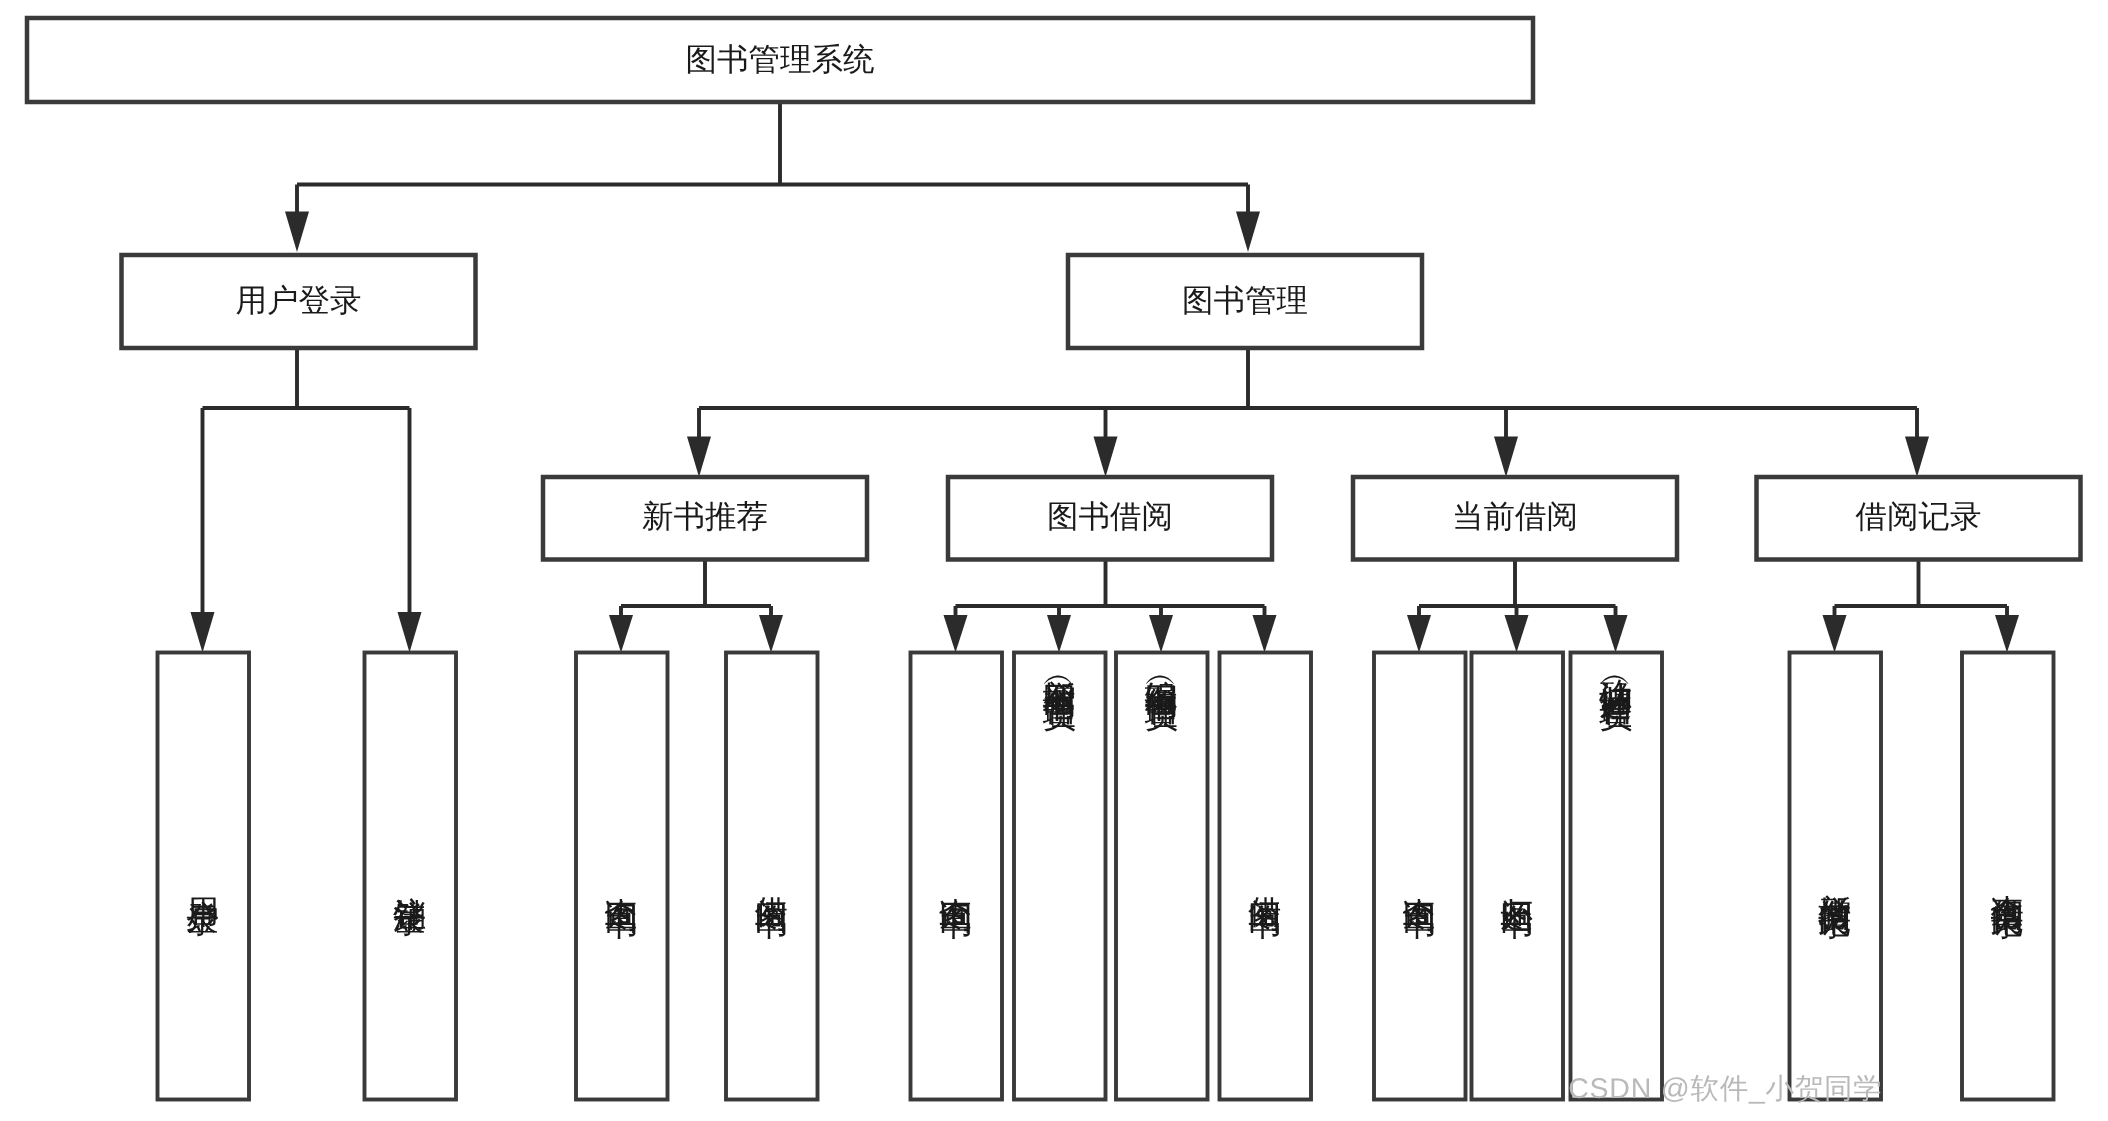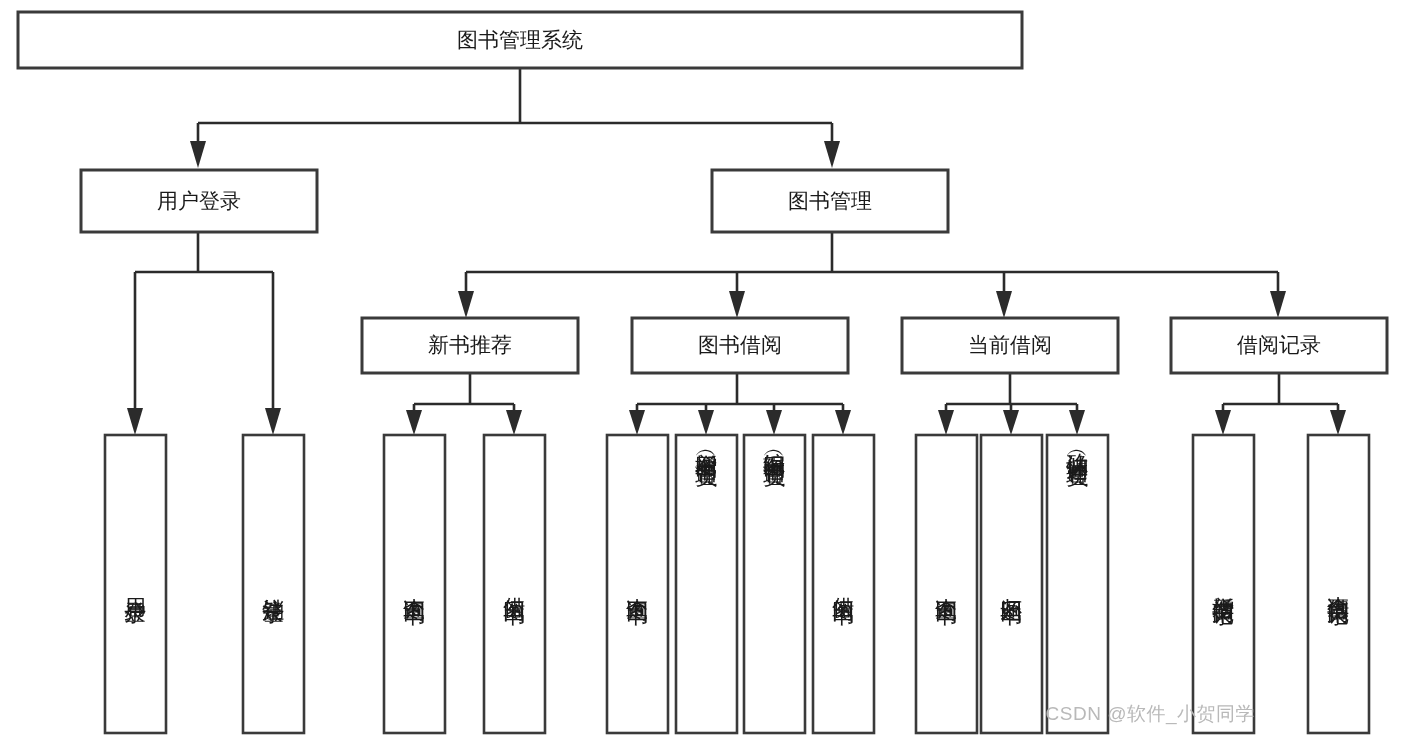--- a/index.html
+++ b/index.html
@@ -72,21 +72,21 @@
     font-family: "Liberation Sans", "DejaVu Sans", sans-serif;
     font-size: 22px;
     line-height: 1.06;
     letter-spacing: 2px;
     color: #1a1a1a;
     white-space: nowrap;
   }
   .watermark {
     position: absolute;
     right: 8px;
-    bottom: 20px;
+    bottom: 8px;
     font-family: "Liberation Sans", "DejaVu Sans", sans-serif;
     font-size: 19px;
     color: #b9b9b9;
     letter-spacing: 0.5px;
     white-space: nowrap;
   }
 </style>
 </head>
 <body>
 

